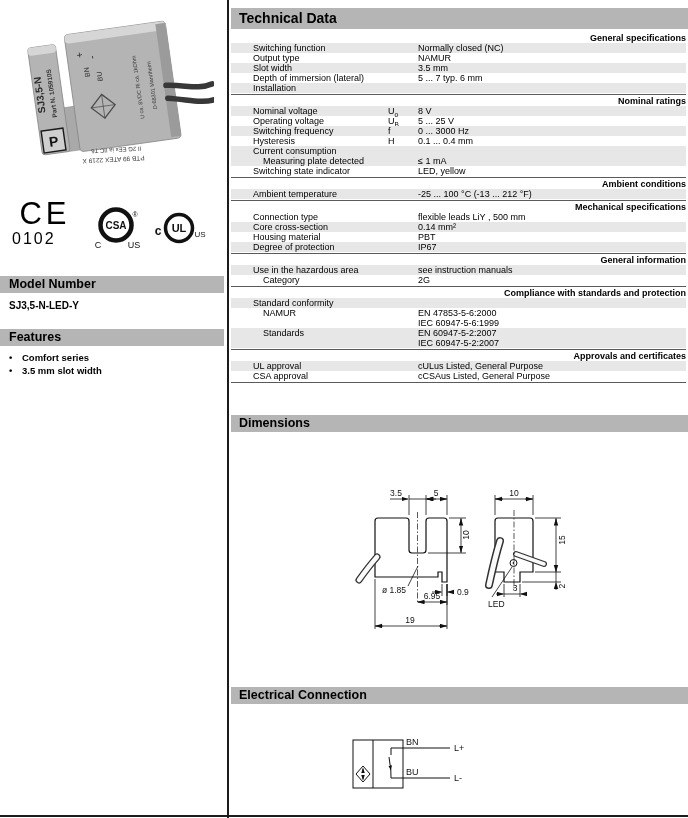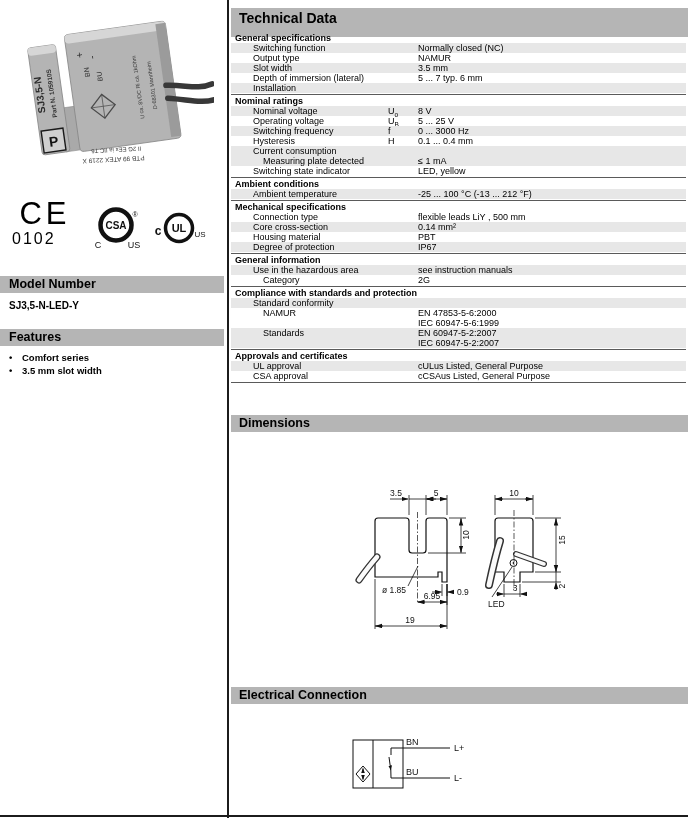--- a/index.html
+++ b/index.html
@@ -5,30 +5,30 @@
   html,body{margin:0;padding:0;background:#fff;}
   #page{position:relative;width:688px;height:818px;background:#fff;overflow:hidden;
         font-family:"Liberation Sans",sans-serif;color:#000;}
   *{box-sizing:border-box;}
   .abs{position:absolute;}
   
   #divider{left:227px;top:0;width:2px;height:818px;background:#1c1c1c;}
   #bottomrule{left:0;top:815px;width:688px;height:2px;background:#1c1c1c;}
   
   .bar{position:absolute;background:#b5b5b5;font-weight:bold;color:#000;}
-  .bar.big{left:231px;width:457px;height:29px;font-size:14px;line-height:20px;padding-left:8px;}
+  .bar.big{left:231px;width:457px;height:21px;font-size:14px;line-height:20px;padding-left:8px;}
   .bar.mid{left:231px;width:457px;height:17px;font-size:12.5px;line-height:17px;padding-left:8px;}
   .bar.side{left:0;width:224px;height:17px;font-size:12.5px;line-height:17px;padding-left:9px;}
   
   #spec-table{position:absolute;left:231px;top:31px;width:455px;border-bottom:1px solid #5a5a5a;padding-bottom:1px;}
   .trow{position:relative;min-height:10px;}
   .trow.shaded{background:#e7e7e7;}
   .trow.sec{margin-top:1px;padding-top:1px;min-height:10px;}
   .trow.sec.topline{border-top:1px solid #5a5a5a;}
-  .seclbl{font-weight:bold;font-size:9px;line-height:10px;padding-left:4px;display:block;}
+  .seclbl{font-weight:bold;font-size:9px;line-height:10px;padding-left:4px;display:block;text-align:right;}
   .lbl{position:absolute;top:0;font-size:9px;line-height:10px;white-space:nowrap;margin-left:12px;}
   .lbl.i1{left:10px;} .lbl.i2{left:20px;}
   .sym{position:absolute;top:0;left:157px;font-size:9px;line-height:10px;}
   .sym sub{font-size:6.5px;}
   .val{display:block;margin-left:187px;font-size:9px;line-height:10px;min-height:10px;}
   
   #model-value{left:9px;top:300px;font-weight:bold;font-size:10px;}
   #features-list{left:9px;top:351px;}
   .feat{position:relative;padding-left:13px;font-weight:bold;font-size:9.5px;line-height:13px;}
   .feat .dot{position:absolute;left:0;top:0;}

